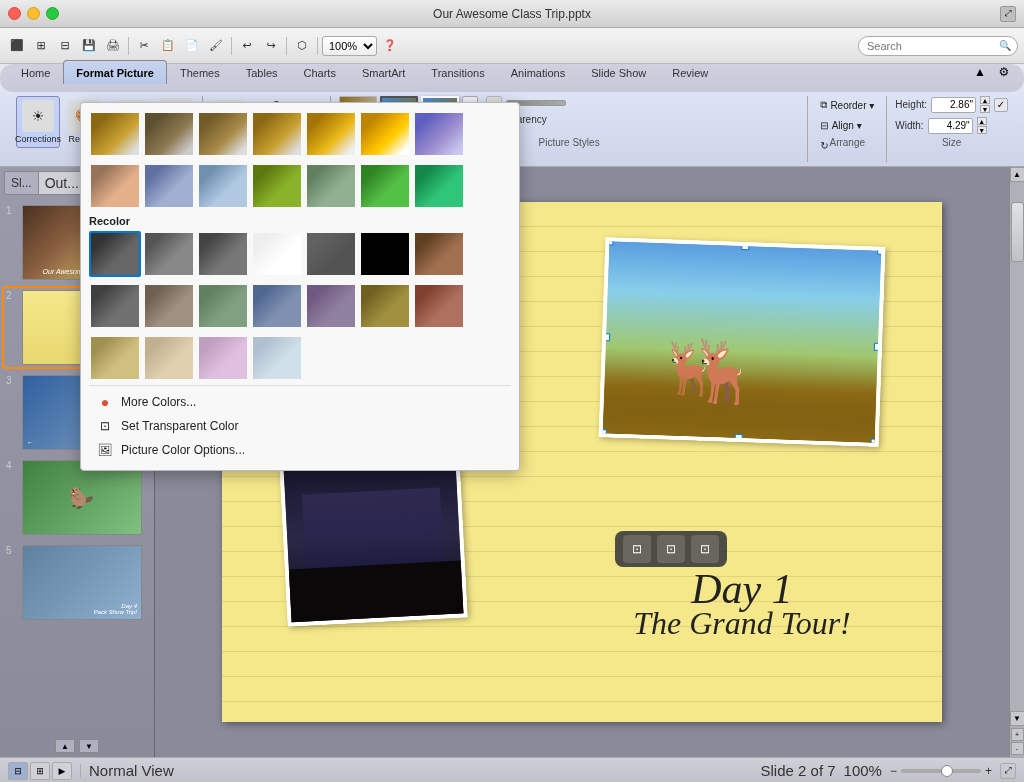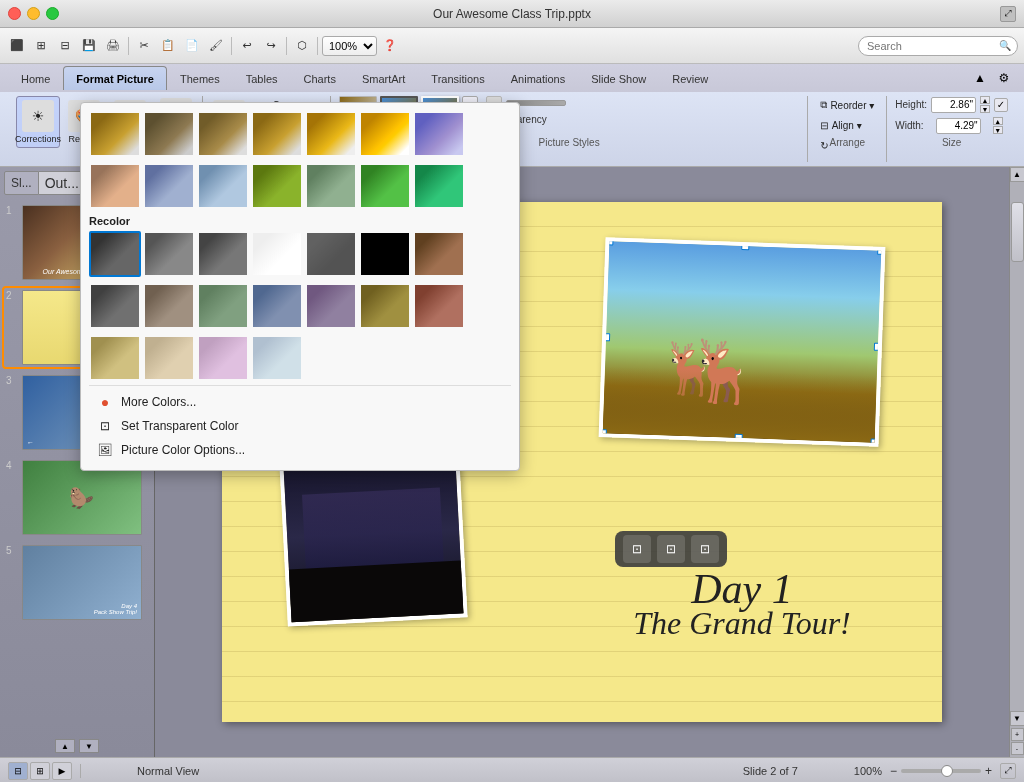--- a/index.html
+++ b/index.html
@@ -41,24 +41,25 @@
     .search-icon-wrapper { position: absolute; right: 6px; color: #999; font-size: 10px; }
     .zoom-select { height: 20px; border: 1px solid #aaa; border-radius: 3px; font-size: 11px; padding: 0 2px; background: linear-gradient(to bottom, #fff, #eee); }
 
     
     .ribbon {
       background: linear-gradient(to bottom, #e8e8f0, #d8d8e8);
       border-bottom: 1px solid #aaa;
     }
     .ribbon-tabs {
       display: flex;
-      align-items: center;
-      padding: 0 8px;
+      align-items: flex-end;
+      padding: 8px 8px;
       height: 28px;
       background: linear-gradient(to bottom, #d0d0e0, #c8c8d8);
+      border-radius: 13px;
     }
     .ribbon-tab {
       height: 24px;
       padding: 0 12px;
       border: 1px solid transparent;
       border-bottom: none;
       border-radius: 4px 4px 0 0;
       display: flex;
       align-items: center;
       font-size: 11px;
@@ -228,21 +229,21 @@
       border-top: 1px solid #aaa;
       display: flex;
       align-items: center;
       padding: 0 8px;
       gap: 8px;
     }
     .status-view-btns { display: flex; gap: 2px; }
     .status-view-btn { width: 20px; height: 18px; background: #d0d0d8; border: 1px solid #aaa; border-radius: 2px; display: flex; align-items: center; justify-content: center; font-size: 9px; cursor: pointer; }
     .status-view-btn.active { background: #a0b0d0; }
     .status-sep { width: 1px; height: 14px; background: #aaa; }
-    .status-text { font-size: 11px; color: #333; margin-left: 48px; }
+    .status-text { font-size: 15px; color: #333; }
     .status-right { margin-left: auto; display: flex; align-items: center; gap: 8px; }
     .zoom-slider { display: flex; align-items: center; gap: 4px; }
     .slider-track { width: 80px; height: 4px; background: #aaa; border-radius: 2px; position: relative; }
     .slider-thumb { width: 12px; height: 12px; background: #fff; border: 1px solid #888; border-radius: 50%; position: absolute; top: -4px; left: 40px; }
 
     
     .recolor-popup {
       position: absolute;
       left: 80px;
       top: 102px;
@@ -566,21 +567,21 @@
       <div class="ribbon-col" style="padding-bottom:14px;gap:4px;">
         <div style="display:flex;align-items:center;gap:4px;">
           <span style="font-size:10px;color:#333;">Height:</span>
           <input type="text" style="width: 45px; height: 16px; font-size: 10px; border: 1px solid rgb(170, 170, 170); border-radius: 2px; text-align: right; padding: 0px 2px;" value="2.86&quot;">
           <div style="display:flex;flex-direction:column;gap:1px;">
             <button style="height:8px;width:10px;font-size:7px;padding:0;border:1px solid #aaa;background:#e8e8f0;cursor:pointer;">▲</button>
             <button style="height:8px;width:10px;font-size:7px;padding:0;border:1px solid #aaa;background:#e8e8f0;cursor:pointer;">▼</button>
           </div>
           <div style="width:14px;height:14px;background:#e8e8f0;border:1px solid #aaa;border-radius:2px;display:flex;align-items:center;justify-content:center;font-size:10px;">✓</div>
         </div>
-        <div style="display:flex;align-items:center;gap:12px;">
+        <div style="display:flex;align-items:center;gap:4px;">
           <span style="font-size:10px;color:#333;">Width:</span>
           <input type="text" style="width: 45px; height: 16px; font-size: 10px; border: 1px solid rgb(170, 170, 170); border-radius: 2px; text-align: right; padding: 0px 2px;" value="4.29&quot;">
           <div style="display:flex;flex-direction:column;gap:1px;">
             <button style="height:8px;width:10px;font-size:7px;padding:0;border:1px solid #aaa;background:#e8e8f0;cursor:pointer;">▲</button>
             <button style="height:8px;width:10px;font-size:7px;padding:0;border:1px solid #aaa;background:#e8e8f0;cursor:pointer;">▼</button>
           </div>
         </div>
       </div>
       <span class="ribbon-group-label">Size</span>
     </div>

